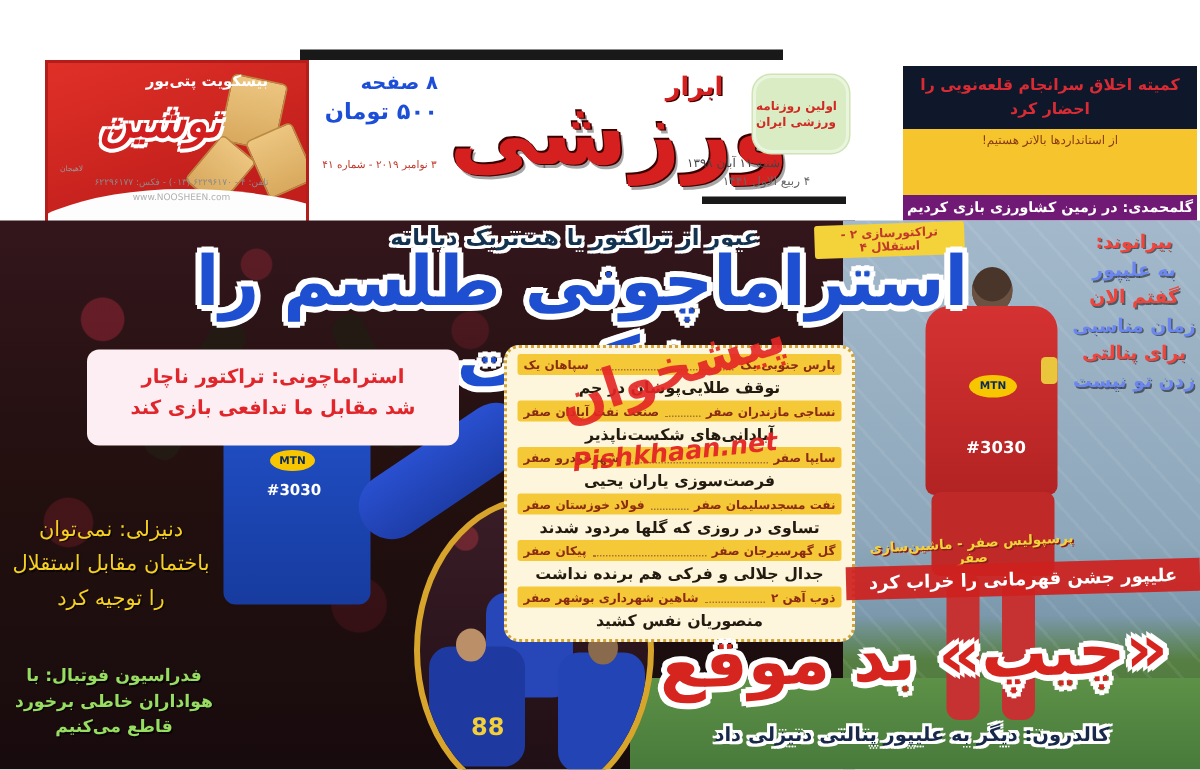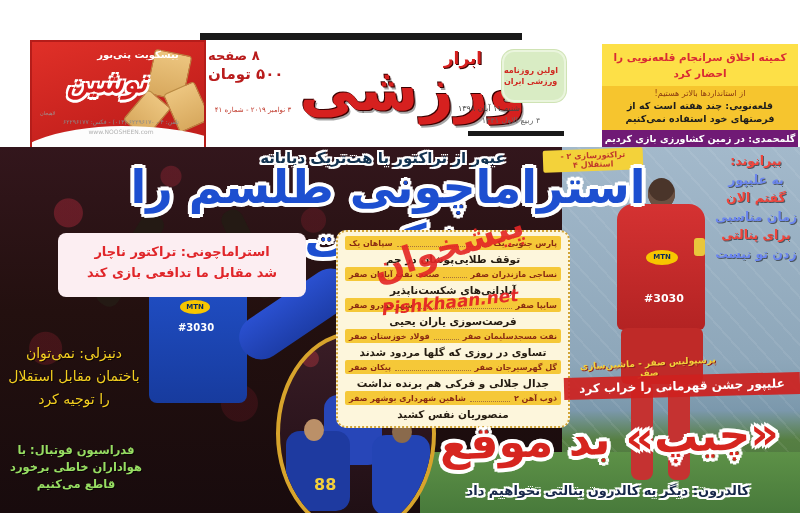--- a/index.html
+++ b/index.html
@@ -11,42 +11,42 @@
   #ad-frame{left:30px;top:40px;width:176px;height:120px;background:linear-gradient(160deg,#e03028,#c21f1c 70%);border:2px solid #b51d1a;overflow:hidden;}
   .biscuit{position:absolute;background:linear-gradient(#ecc57f,#d8a95e);border:1px solid #b98a43;border-radius:4px;}
   #milk{position:absolute;left:-30px;bottom:-28px;width:240px;height:60px;background:#fdfdfd;border-radius:50% 50% 0 0/80% 60% 0 0;}
   #ad-line1{left:46px;top:7px;width:120px;color:#fff;font-size:10px;font-weight:bold;text-align:center;}
   #ad-brand{left:10px;top:22px;width:130px;color:#d21e1e;font-size:30px;font-weight:900;font-style:italic;text-align:center;
     text-shadow:-2px -2px 0 #fff,2px -2px 0 #fff,-2px 2px 0 #fff,2px 2px 0 #fff,0 3px 0 #fff;}
   #ad-city{left:8px;top:68px;color:#9a9a9a;font-size:5px;}
   #ad-contact{left:10px;top:76px;width:158px;color:#8a8a8a;font-size:6px;text-align:center;}
   #ad-web{left:10px;top:86px;width:158px;color:#b0b0b0;font-size:6px;text-align:center;direction:ltr;}
 
-  #price-box{left:208px;top:48px;width:84px;height:52px;text-align:left;color:#b91c1c;}
+  #price-box{left:208px;top:48px;width:84px;height:52px;text-align:right;color:#1d4ed8;}
   #pages-line{font-size:13px;font-weight:900;}
   #price-line{font-size:15px;font-weight:900;margin-top:2px;}
   #issue-line{left:192px;top:106px;width:122px;color:#c0392b;font-size:7px;text-align:center;}
 
   #bar-top{left:200px;top:33px;width:322px;height:7px;background:#191919;}
   #bar-right{left:468px;top:131px;width:96px;height:5px;background:#191919;}
 
   #masthead-main{left:298px;top:54px;width:226px;font-size:60px;font-weight:900;color:#d6201f;text-align:center;
     letter-spacing:-2px;text-shadow:1px 1px 0 #3a0000,-1px -1px 0 #3a0000,2px 3px 0 rgba(0,0,0,.35);transform:skewX(6deg);}
   #masthead-top{left:428px;top:48px;width:70px;font-size:17px;font-weight:900;color:#d6201f;text-align:center;
     text-shadow:1px 1px 0 #3a0000;}
 
   #badge{left:504px;top:52px;width:60px;height:48px;background:#d9ecc4;border-radius:10px;
     box-shadow:0 0 0 2px #eaf5dd, 0 0 0 3px #cfe3b4;display:flex;flex-direction:column;justify-content:center;text-align:left;}
   #badge div{color:#d02a22;font-size:8px;font-weight:bold;line-height:11px;}
 
   #date-block{left:458px;top:103px;width:106px;text-align:left;color:#444;font-size:8px;line-height:12px;}
   #date-block .d2{color:#666;text-align:center;}
 
   .hd-box{left:602px;width:196px;text-align:center;}
-  #box-pink{top:44px;height:42px;background:#fde047;color:#d92b33;font-weight:bold;font-size:10.5px;line-height:16px;padding:5px 8px;}
+  #box-pink{top:44px;height:42px;background:#0f172a;color:#d92b33;font-weight:bold;font-size:10.5px;line-height:16px;padding:5px 8px;}
   #box-yellow{top:86px;height:44px;background:#f6c52e;padding:3px 6px;}
   #box-yellow .small{color:#8a3a10;font-size:8px;margin-bottom:1px;}
   #box-yellow .bold{color:#1d1d1d;font-weight:900;font-size:9.5px;line-height:13px;}
   #box-green{top:130px;height:17px;background:#701a75;color:#fff;font-weight:bold;font-size:9.5px;line-height:17px;}
 
   
   #photo-left{left:0;top:147px;width:570px;height:366px;
     background:
       radial-gradient(circle at 12% 18%, rgba(214,48,70,.33) 0 14px, transparent 15px),
       radial-gradient(circle at 30% 8%,  rgba(214,48,70,.25) 0 10px, transparent 11px),
@@ -175,21 +175,20 @@
   </div>
 
   <div class="abs" id="date-block">
     <div class="d1">شنبه ۱۱ آبان ۱۳۹۸</div>
     <div class="d2">۴ ربیع الاول ۱۴۴۱</div>
   </div>
 
   <div class="abs hd-box" id="box-pink">کمیته اخلاق سرانجام قلعه‌نویی را احضار کرد</div>
   <div class="abs hd-box" id="box-yellow">
     <div class="small">از استانداردها بالاتر هستیم!</div>
-    <div class="bold">قلعه‌نویی: چند هفته است که از فرصتهای خود استفاده نمی‌کنیم</div>
   </div>
   <div class="abs hd-box" id="box-green">گلمحمدی: در زمین کشاورزی بازی کردیم</div>
 
   <div class="abs" id="photo-left"></div>
   <div class="abs" id="photo-right"></div>
   <div class="abs" id="grass"></div>
 
   <div class="abs arm-dark" id="bp-arm-l"></div>
   <div class="abs arm-dark" id="bp-arm-r"></div>
   <div class="abs" id="bp-head"></div>
@@ -274,15 +273,15 @@
     <div class="b">زدن تو نیست</div>
   </div>
 
   <div class="abs" id="left-quote">دنیزلی: نمی‌توان باختمان مقابل استقلال را توجیه کرد</div>
   <div class="abs" id="left-green">فدراسیون فوتبال: با هواداران خاطی برخورد قاطع می‌کنیم</div>
 
   <div class="abs" id="pers-tag">پرسپولیس صفر - ماشین‌سازی صفر</div>
   <div class="abs" id="pers-strip">علیپور جشن قهرمانی را خراب کرد</div>
 
   <div class="abs" id="bottom-headline">«چیپ» بد موقع</div>
-  <div class="abs" id="bottom-sub">کالدرون: دیگر به کالدرون پنالتی نخواهیم داد</div>
+  <div class="abs" id="bottom-sub">کالدرون: دیگر به علیپور پنالتی دنیزلی داد</div>
 
 </div>
 
 </body></html>

